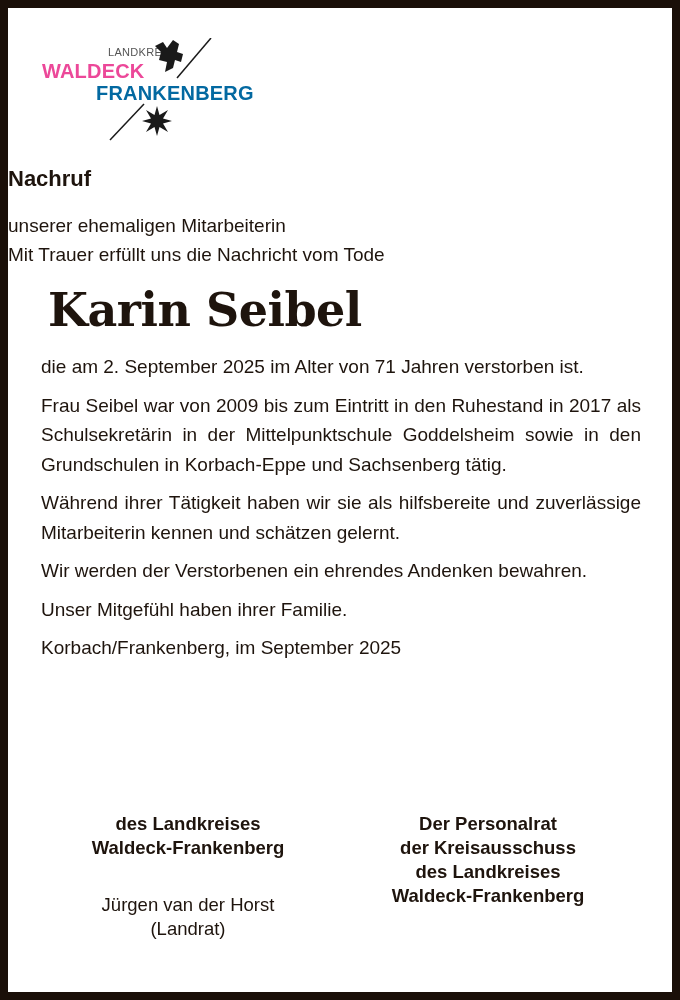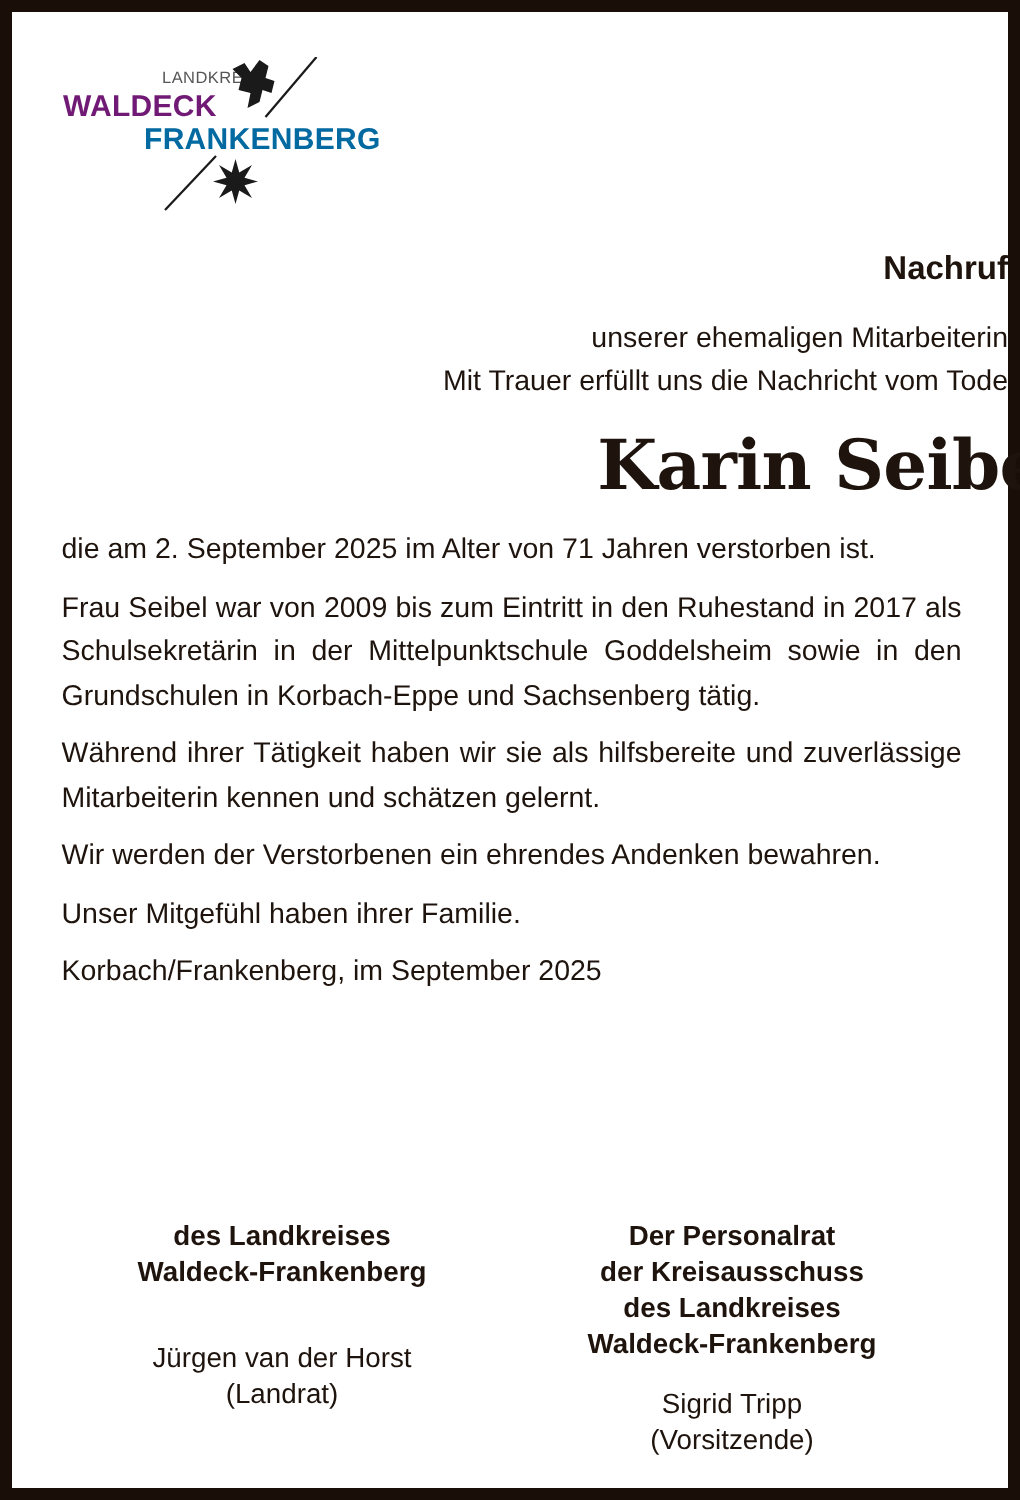--- a/index.html
+++ b/index.html
@@ -6,24 +6,24 @@
   body {
     width:680px; height:1000px; background:#1a0f08; position:relative; overflow:hidden;
     font-family:"Liberation Sans", sans-serif; color:#1e140d;
   }
   .page {
     position:absolute; left:8px; top:8px; width:664px; height:984px;
     background:#ffffff;
   }
   .logo { position:absolute; left:30px; top:28px; width:220px; height:110px; }
   .logo .small { position:absolute; left:38px; top:10px; font-size:11px; letter-spacing:0.3px; color:#555; font-weight:normal;padding-left:32px; }
-  .logo .big1 { position:absolute; left:4px; top:24px; font-size:20px; font-weight:bold; letter-spacing:0.2px; color:#701a75; }
+  .logo .big1 { position:absolute; left:4px; top:24px; font-size:20px; font-weight:bold; letter-spacing:0.2px; color:#ec4899; }
   .logo .big2 { position:absolute; left:58px; top:46px; font-size:20px; font-weight:bold; letter-spacing:0.2px; color:#0369a1; }
   .logo svg { position:absolute; }
-  .center { position:absolute; left:0; width:664px; text-align:right; }
+  .center { position:absolute; left:0; width:664px; text-align:left; }
   .heading { top:158px; font-size:22px; font-weight:bold; }
   .intro { top:203px; font-size:19px; line-height:29px; }
   .name { top:275px; font-family:"DejaVu Serif", serif; font-weight:bold; font-size:46px; letter-spacing:-0.5px;padding-left:40px; }
   .body { position:absolute; left:33px; width:600px; font-size:19px; line-height:29.5px; text-align:justify; }
   .body p { margin:0 0 9px 0; }
   .sig { position:absolute; top:804px; text-align:center; }
   .sig .org { font-weight:bold; font-size:18.5px; line-height:24px; }
   .sig .person { font-size:18.5px; line-height:24px; margin-top:16px; }
   .sig-left { left:50px; width:260px; }
   .sig-right { left:350px; width:260px; }
@@ -78,19 +78,15 @@
     </div>
   </div>
 
   <div class="sig sig-right">
     <div class="org">
       <div>Der Personalrat</div>
       <div>der Kreisausschuss</div>
       <div>des Landkreises</div>
       <div>Waldeck-Frankenberg</div>
     </div>
-    <div class="person">
-      <div>Sigrid Tripp</div>
-      <div>(Vorsitzende)</div>
-    </div>
   </div>
 
 </div>
 
 </body></html>

